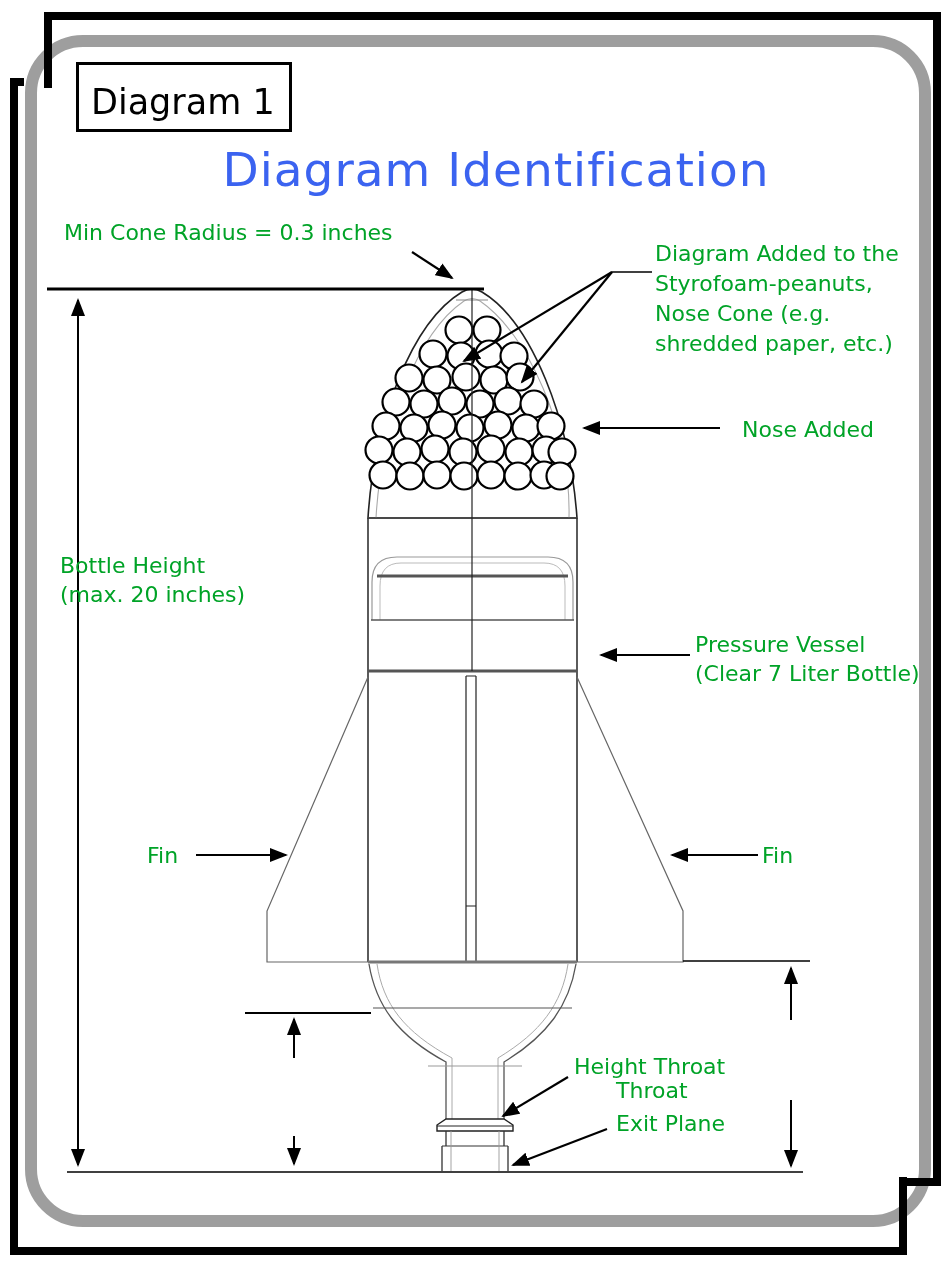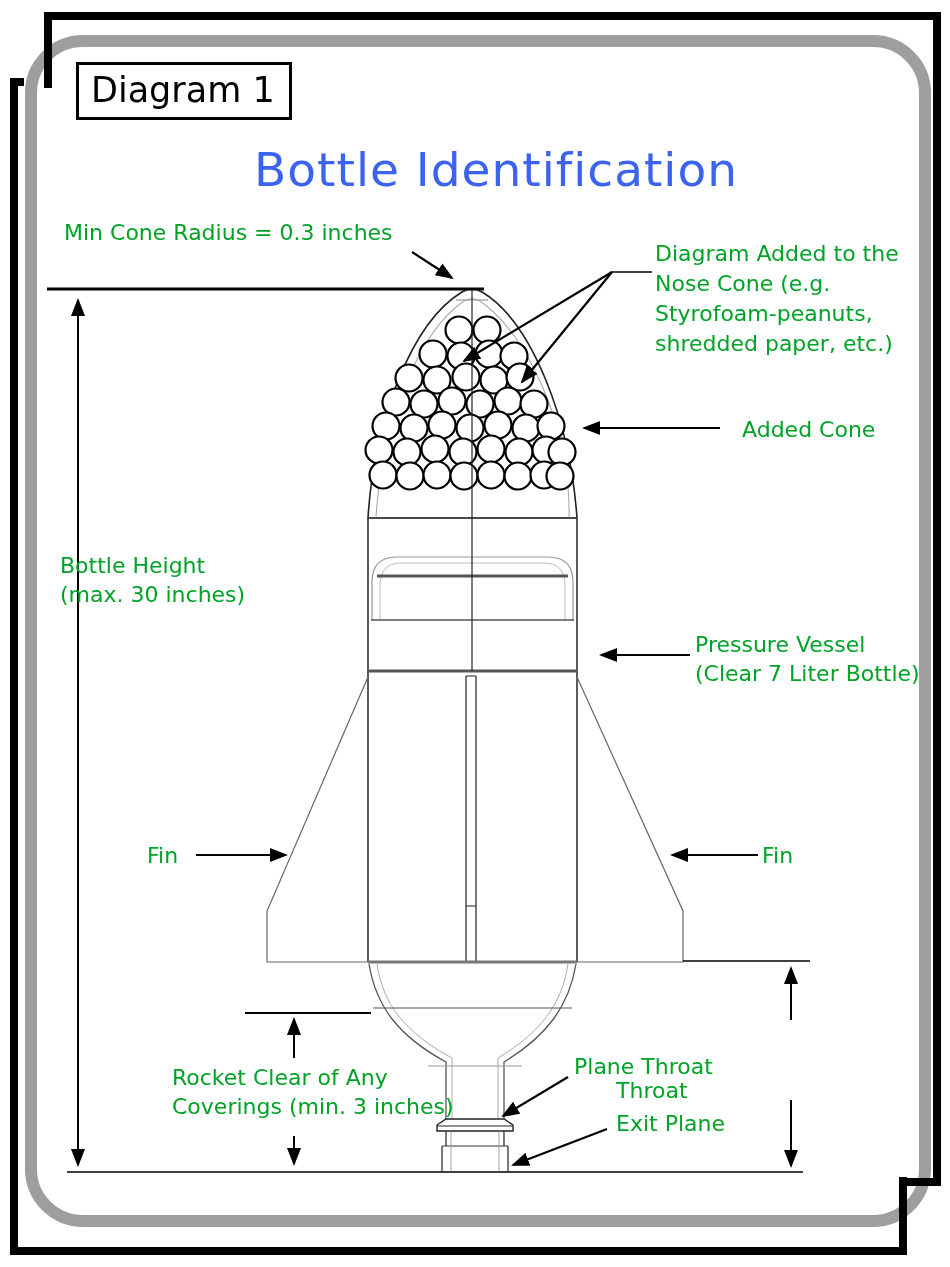--- a/index.html
+++ b/index.html
@@ -3,21 +3,21 @@
 <meta charset="utf-8">
 <style>
   html,body{margin:0;padding:0;background:#fff;}
   #page{
     position:relative;width:950px;height:1267px;background:#fff;overflow:hidden;
     font-family:"DejaVu Sans","Liberation Sans",sans-serif;
   }
   #art{position:absolute;left:0;top:0;}
   .abs{position:absolute;}
   #diagram-badge{
-    left:76px;top:62px;border:3px solid #000;padding:4px 14px 6px 12px;
+    left:76px;top:62px;border:3px solid #000;padding:16px 14px 6px 12px;
     font-size:35px;color:#000;background:#fff;line-height:1.2;
   }
   #main-title{
     left:56px;top:142px;width:880px;text-align:center;
     font-size:47px;color:var(--title-blue,#3B63F0);letter-spacing:1px;
   }
   .lbl{color:var(--label-green,#00A327);font-size:22px;line-height:29px;white-space:nowrap;}
   #lbl-min-cone{left:64px;top:218px;}
   #lbl-ballast{left:655px;top:239px;line-height:30px;}
   #lbl-nose-cone{left:742px;top:415px;}
@@ -157,62 +157,58 @@
       <path d="M690,655 L601,655" stroke-width="2.2" marker-end="url(#ah)"></path>
       <path d="M196,855 L286,855" stroke-width="2.2" marker-end="url(#ah)"></path>
       <path d="M758,855 L672,855" stroke-width="2.2" marker-end="url(#ah)"></path>
       <path d="M568,1077 L503,1116" stroke-width="2.2" marker-end="url(#ah)"></path>
       <path d="M607,1129 L513,1165" stroke-width="2.2" marker-end="url(#ah)"></path>
     </g>
   </svg>
 
   <div class="abs" id="diagram-badge">Diagram 1</div>
 
-  <div class="abs" id="main-title">Bottle Identification</div>
+  <div class="abs" id="main-title">Diagram Identification</div>
 
   <div class="abs lbl" id="lbl-min-cone">
     <span>Min Cone Radius = 0.3 inches</span>
   </div>
 
   <div class="abs lbl" id="lbl-ballast">
     <div>Diagram Added to the</div>
+    <div>Styrofoam-peanuts,</div>
     <div>Nose Cone (e.g.</div>
-    <div>Styrofoam-peanuts,</div>
     <div>shredded paper, etc.)</div>
   </div>
 
   <div class="abs lbl" id="lbl-nose-cone">
-    <span>Added Cone</span>
+    <span>Nose Added</span>
   </div>
 
   <div class="abs lbl" id="lbl-bottle-height">
     <div>Bottle Height</div>
-    <div>(max. 30 inches)</div>
+    <div>(max. 20 inches)</div>
   </div>
 
   <div class="abs lbl" id="lbl-pressure">
     <div>Pressure Vessel</div>
     <div>(Clear 7 Liter Bottle)</div>
   </div>
 
   <div class="abs lbl" id="lbl-fin-left">
     <span>Fin</span>
   </div>
 
   <div class="abs lbl" id="lbl-fin-right">
     <span>Fin</span>
   </div>
 
-  <div class="abs lbl" id="lbl-rocket-clear">
-    <div>Rocket Clear of Any</div>
-    <div>Coverings (min. 3 inches)</div>
-  </div>
 
   <div class="abs lbl" id="lbl-bottle-throat">
-    <span>Plane Throat</span>
+    <span>Height Throat</span>
   </div>
 
 
   <div class="abs lbl" id="lbl-throat-exit">
     <div>Throat</div>
     <div>Exit Plane</div>
   </div>
 
 </div>
 

